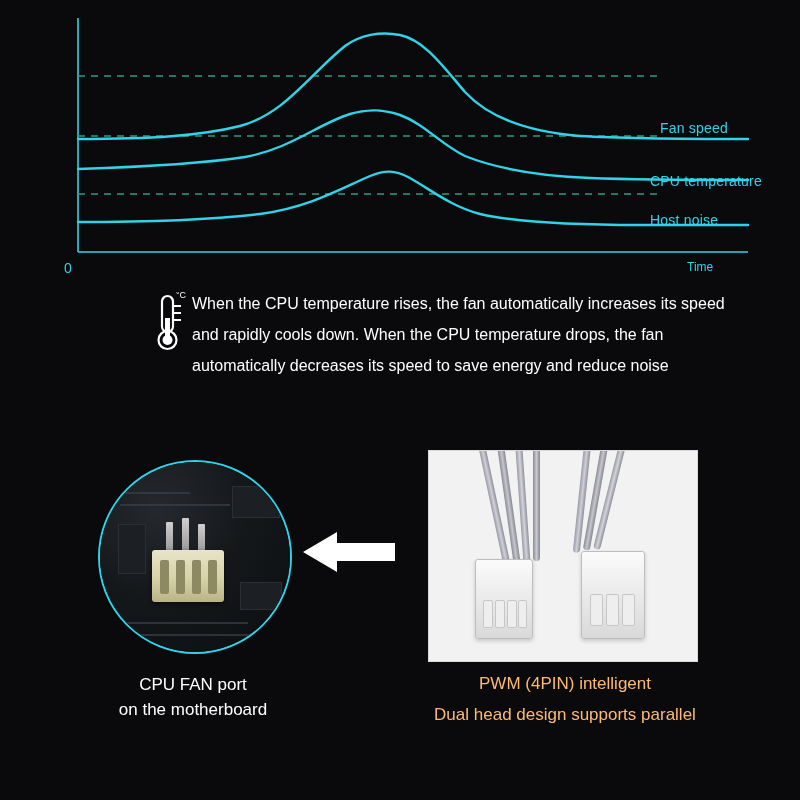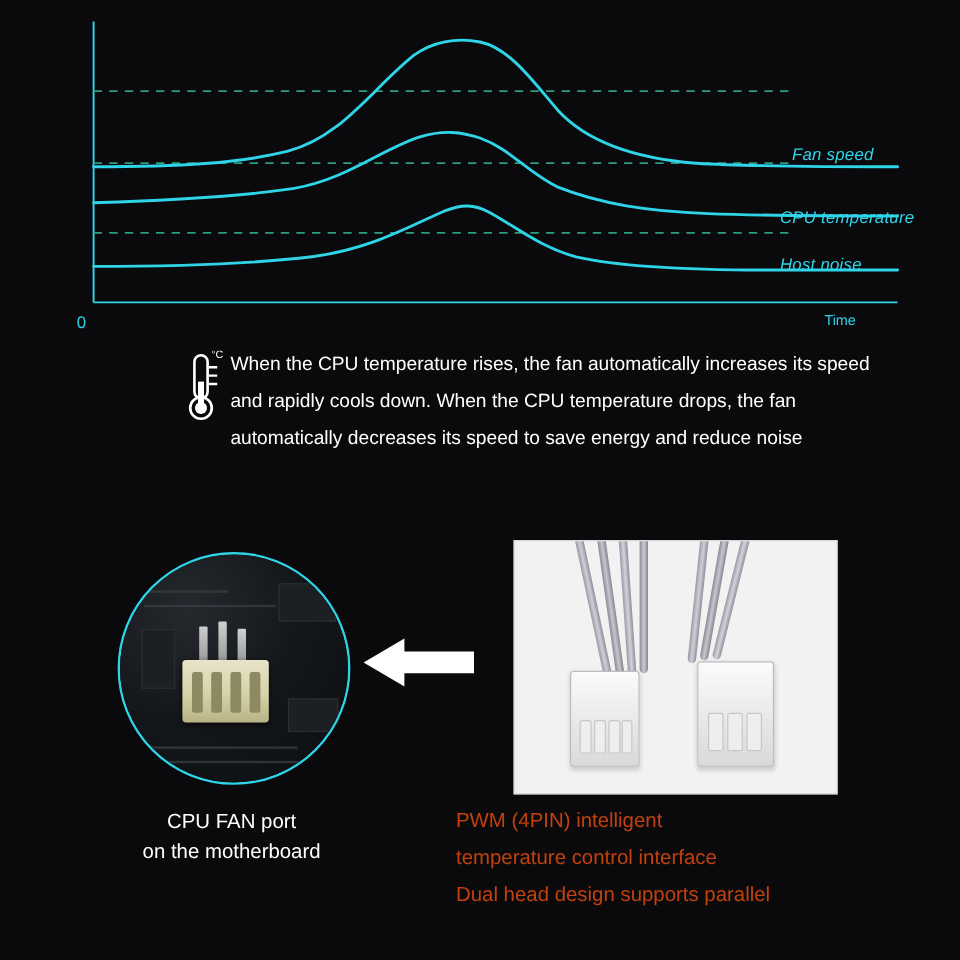--- a/index.html
+++ b/index.html
@@ -15,21 +15,20 @@
   #chart-panel{
     position:absolute;left:60px;top:14px;width:690px;height:250px;
   }
   #chart-svg{display:block;}
   .series-label{
     position:absolute;
     color:#2fd4e8;
     font-size:14px;
     white-space:nowrap;
     letter-spacing:.2px;
-    font-style:italic;
   }
   #label-fan{left:600px;top:106px;}
   #label-cpu{left:590px;top:159px;}
   #label-noise{left:590px;top:198px;}
   #axis-origin{
     position:absolute;left:4px;top:246px;color:#2fd4e8;font-size:14px;
   }
   #axis-time{
     position:absolute;left:627px;top:246px;color:#2fd4e8;font-size:12px;
   }
@@ -109,21 +108,21 @@
   .conn{
     position:absolute;background:linear-gradient(180deg,#fbfbfb,#d9d9d9);
     border:1px solid #bdbdbd;border-radius:3px;
     box-shadow:0 2px 4px rgba(0,0,0,.18);
   }
   .conn .barrel{
     position:absolute;background:#eeeeee;border:1px solid #c7c7c7;border-radius:2px;
   }
   #cable-caption{
     position:absolute;left:380px;top:228px;width:370px;
-    text-align:left;font-size:17px;line-height:31px;color:#c2410c;
+    text-align:center;font-size:17px;line-height:31px;color:#fdba74;
   }
 </style>
 </head>
 <body>
 
 <div id="chart-panel">
   <svg id="chart-svg" width="690" height="250" viewBox="0 0 690 250">
 
     <line x1="18" y1="4" x2="18" y2="238" stroke="#2fd4e8" stroke-width="1.6"></line>
     <line x1="18" y1="238" x2="688" y2="238" stroke="#2fd4e8" stroke-width="1.6"></line>
@@ -212,16 +211,15 @@
     </div>
     <div class="conn" style="left:152px;top:100px;width:62px;height:86px;">
       <div class="barrel" style="left:8px;top:42px;width:11px;height:30px;"></div>
       <div class="barrel" style="left:24px;top:42px;width:11px;height:30px;"></div>
       <div class="barrel" style="left:40px;top:42px;width:11px;height:30px;"></div>
     </div>
   </div>
 
   <div id="cable-caption">
     <div>PWM (4PIN) intelligent</div>
-    <div>temperature control interface</div>
     <div>Dual head design supports parallel</div>
   </div>
 </div>
 
 </body></html>

